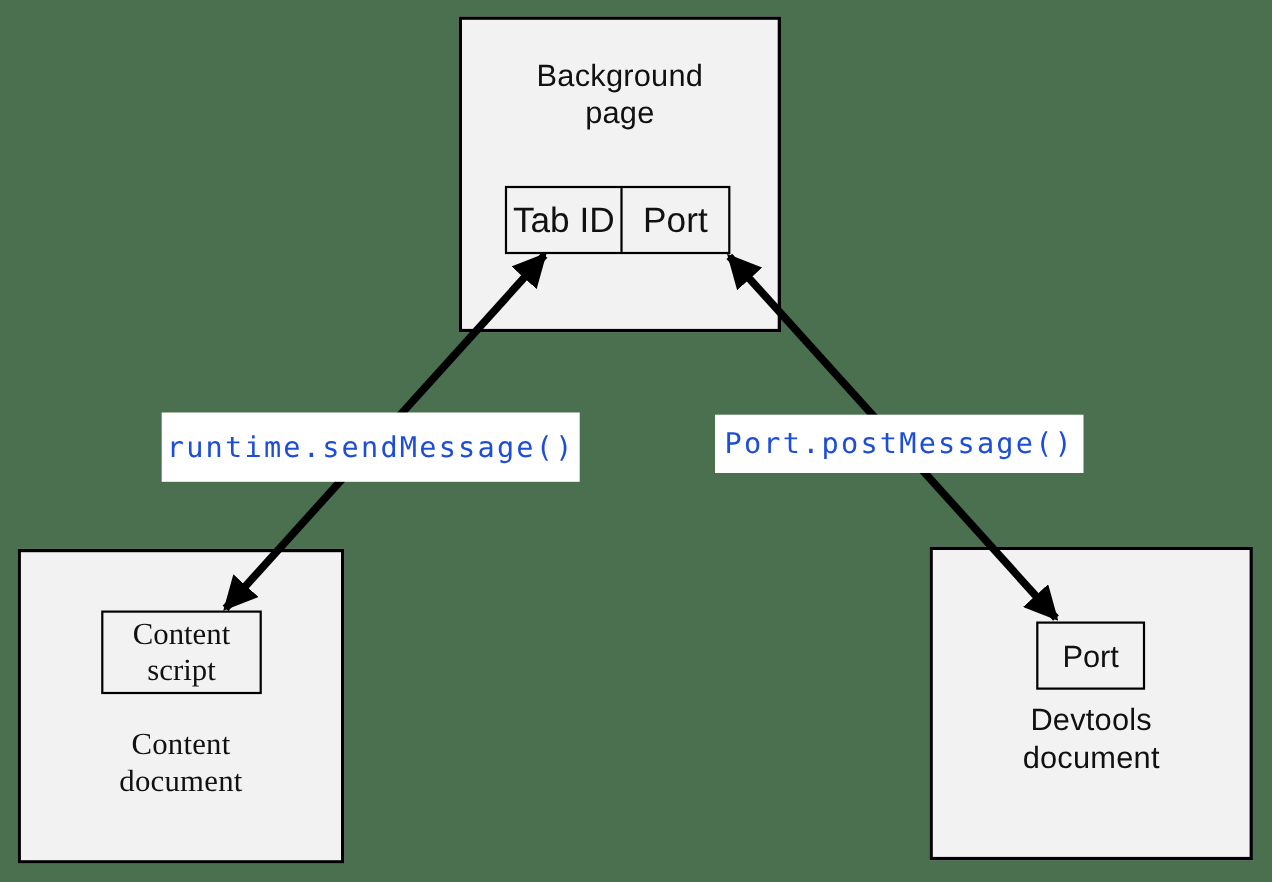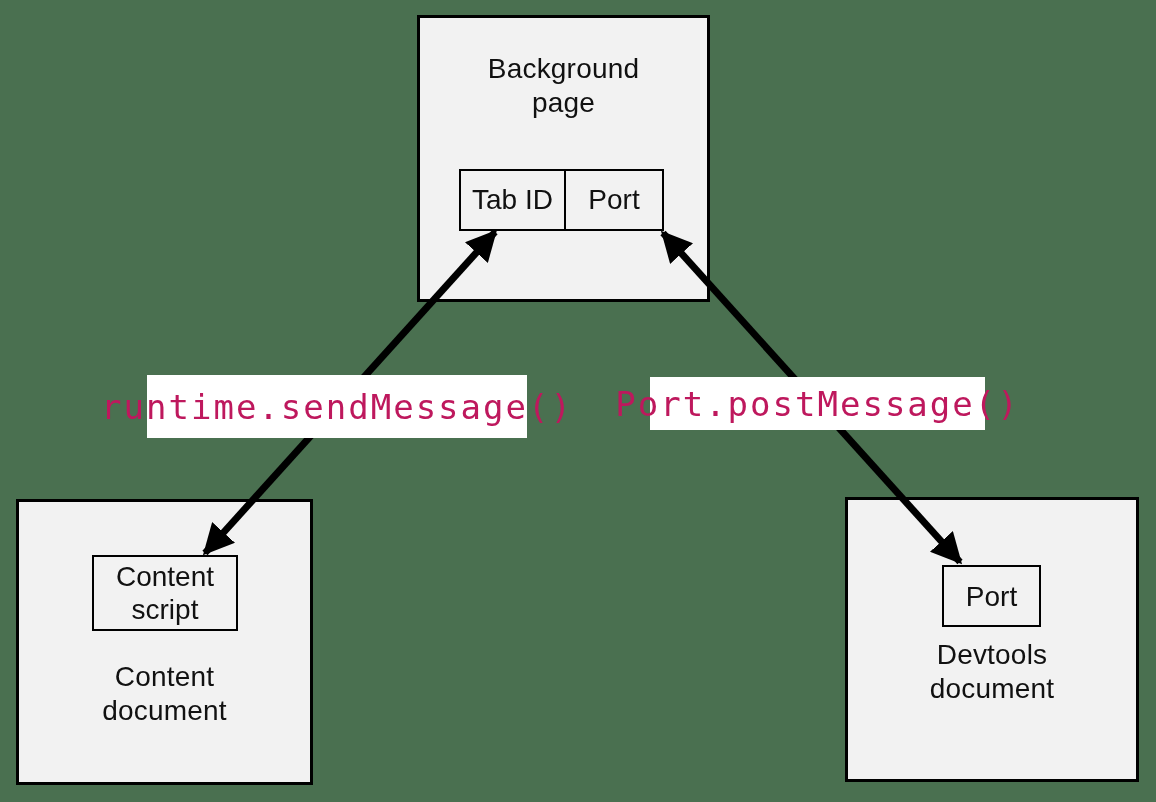--- a/index.html
+++ b/index.html
@@ -20,21 +20,21 @@
   .canvas{position:relative;width:1156px;height:802px;}
 
   
   .node{
     position:absolute;
     background:var(--node-fill);
     border:3px solid var(--border);
     z-index:1;
   }
   .node-bg-page   {left:417px; top:15px;  width:293px; height:287px;}
-  .node-content   {left:16px;  top:499px; width:297px; height:286px;}
+  .node-content   {left:16px;  top:499px; width:297px; height:286px;font-family:Liberation Serif, serif;}
   .node-devtools  {left:845px; top:497px; width:294px; height:285px;}
 
   .node-title{
     position:absolute;
     left:0; width:100%;
     text-align:center;
     font-size:28px;
     line-height:34px;
     white-space:pre-line;
     letter-spacing:.2px;
@@ -65,21 +65,21 @@
     left:39px; top:151px;
     display:flex;
     border:2px solid var(--border);
     background:var(--node-fill);
   }
   .cell{
     height:58px;
     display:flex;
     align-items:center;
     justify-content:center;
-    font-size:28px;
+    font-size:32px;
   }
   .cell-tab-id{width:105px; border-right:2px solid var(--border);}
   .cell-port  {width:96px;}
 
   
   .arrows{
     position:absolute;
     left:0; top:0;
     width:1156px; height:802px;
     z-index:2;
@@ -87,23 +87,23 @@
   }
 
   
   .edge-label{
     position:absolute;
     background:var(--label-bg);
     display:flex;
     align-items:center;
     justify-content:center;
     font-family:"DejaVu Sans Mono","Liberation Mono",monospace;
-    font-size:34px;
+    font-size:26px;
     letter-spacing:2px;
-    color:#be185d;
+    color:#1d4ed8;
     z-index:3;
   }
   .edge-label-left {left:147px; top:375px; width:380px; height:63px;}
   .edge-label-right{left:650px; top:377px; width:335px; height:53px;}
 </style>
 </head>
 <body>
 
 <div class="canvas">
 

